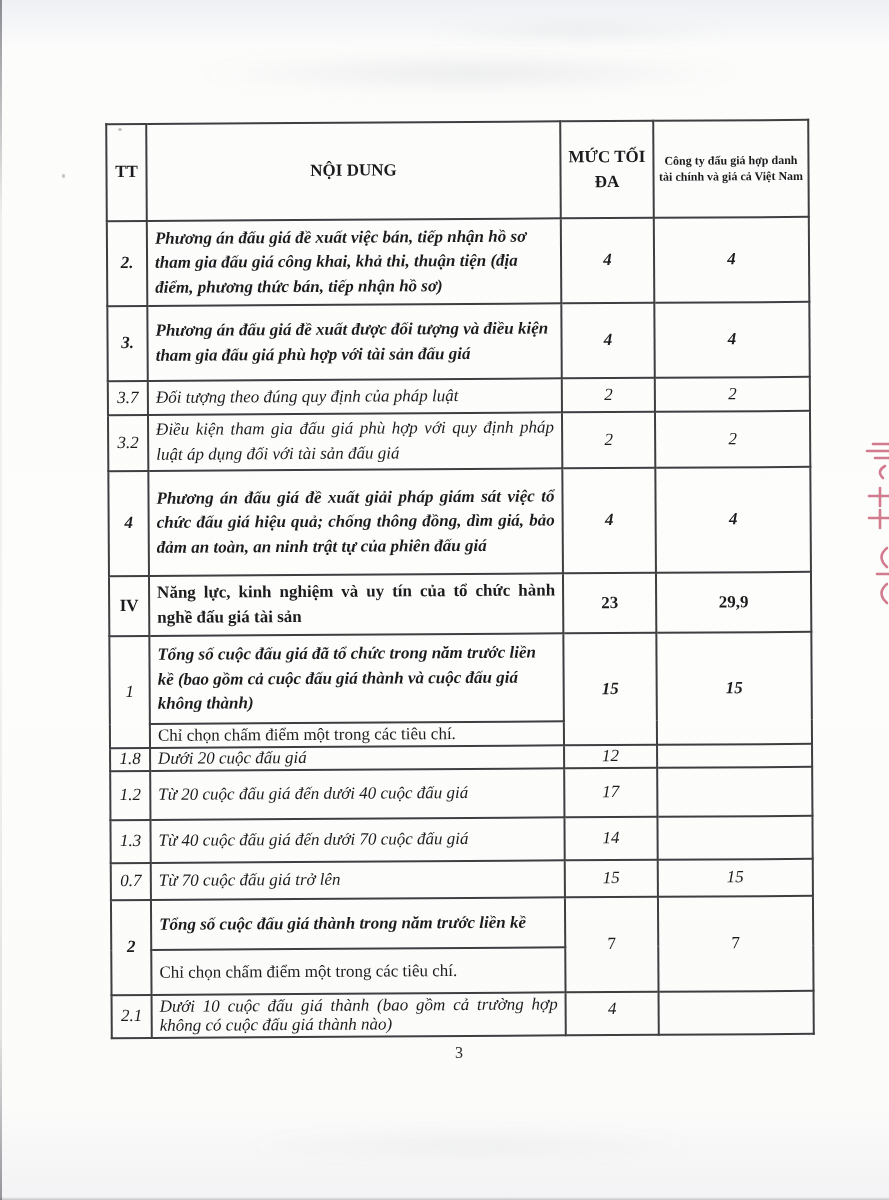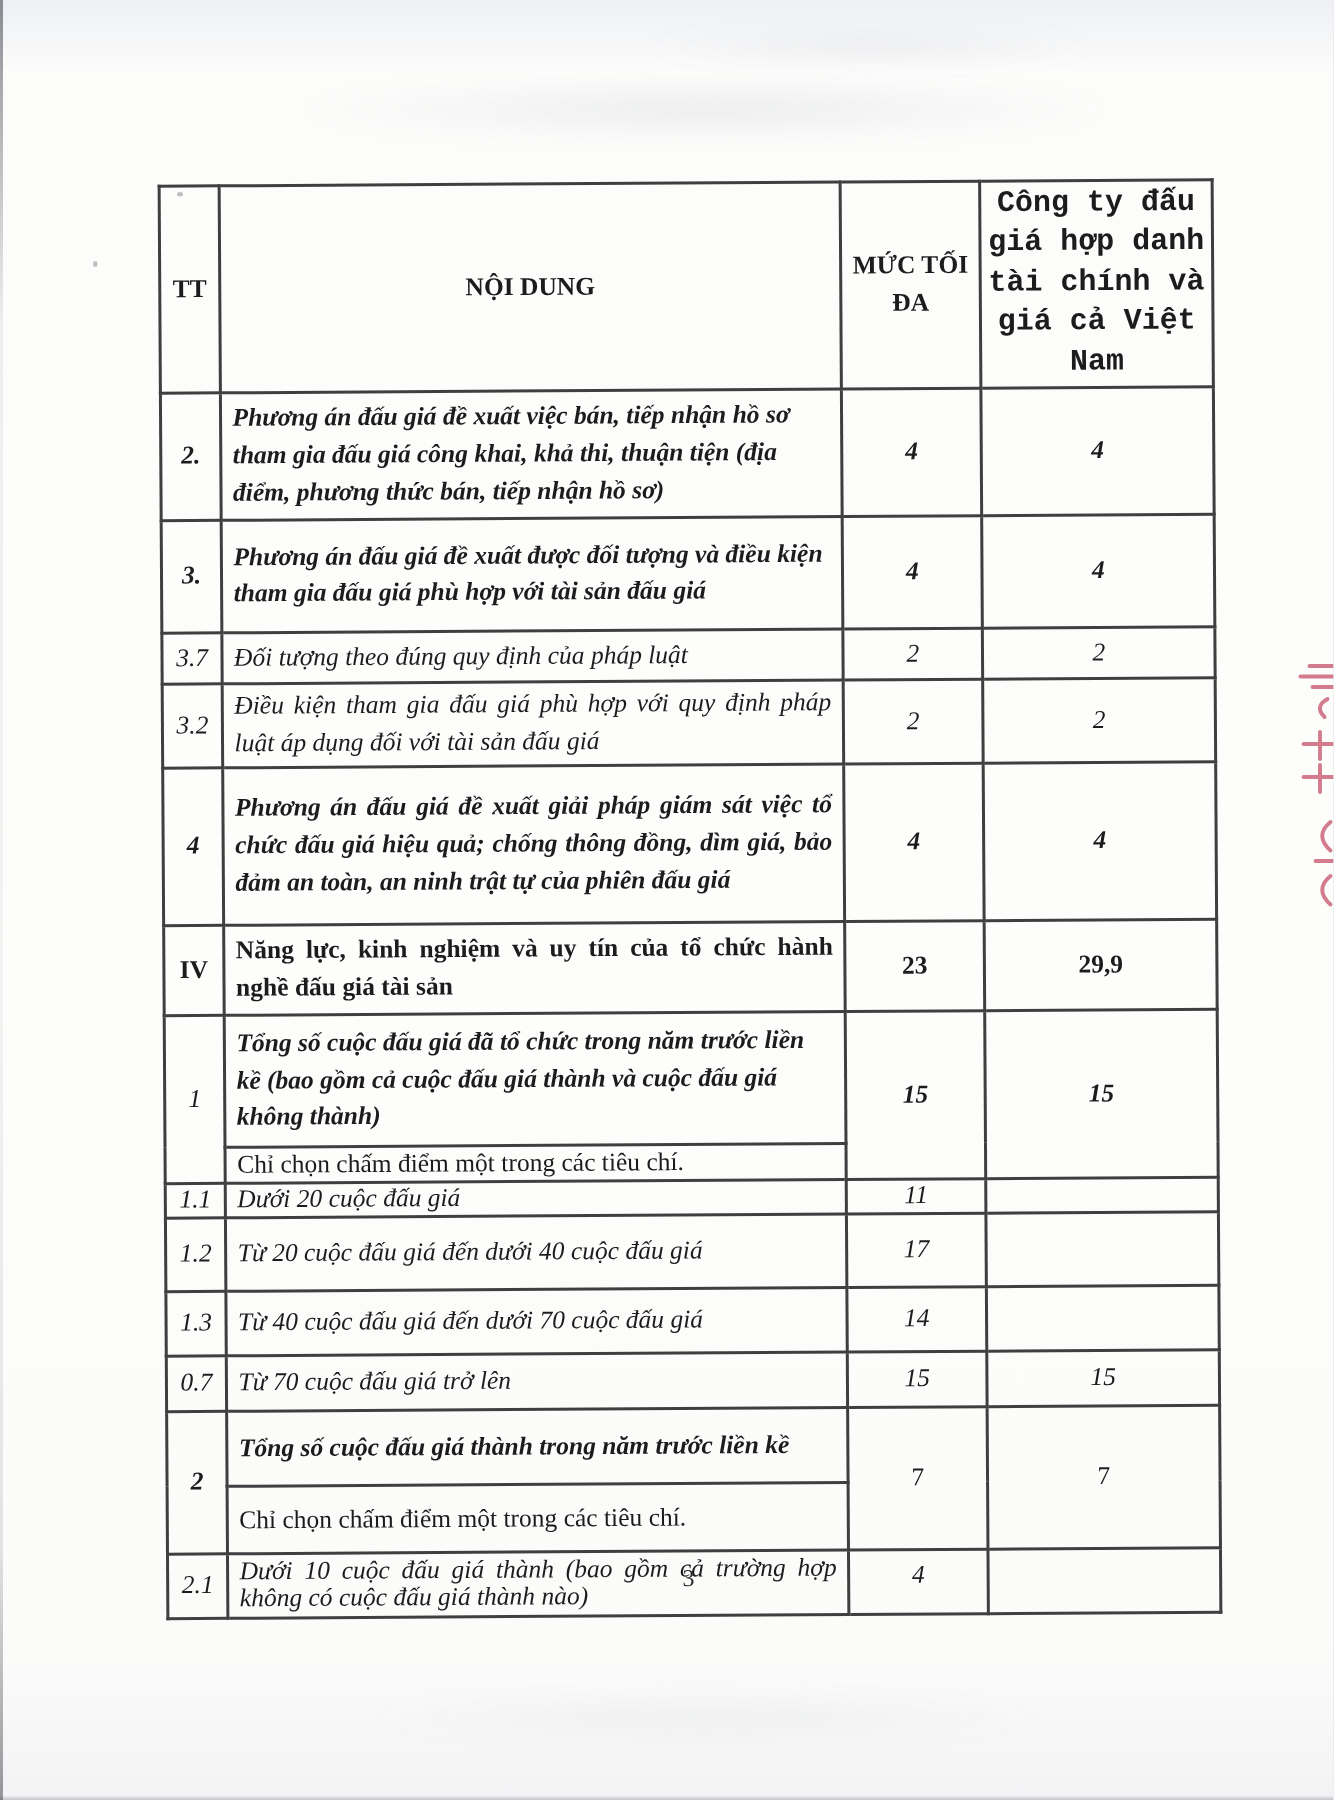--- a/index.html
+++ b/index.html
@@ -24,21 +24,21 @@
   .smudge.s2{top:18px;left:420px;width:320px;height:26px;background:radial-gradient(ellipse at center,rgba(115,120,135,.09),transparent 70%);}
   .smudge.s3{top:1128px;left:230px;width:480px;height:34px;background:radial-gradient(ellipse at center,rgba(115,120,135,.07),transparent 70%);}
   .speck{position:absolute;background:rgba(80,80,90,.35);border-radius:50%;}
 
   
   .tbl-wrap{position:absolute;left:108px;top:121px;width:702px;transform:rotate(-0.35deg);transform-origin:50% 50%;}
   table{border-collapse:collapse;table-layout:fixed;width:702px;}
   td,th{border:2px solid #3f3f42;vertical-align:middle;padding:2px 7px;
         font-size:17px;line-height:1.45;overflow:hidden;}
   th{font-weight:bold;text-align:center;padding:2px 4px;}
-  th.cong-ty{font-size:20px;line-height:1.32;font-family:Liberation Mono, monospace;}
+  th.cong-ty{font-size:12px;line-height:1.32;}
   .tt{text-align:center;padding:2px 2px;}
   .num{text-align:center;}
   .content{text-align:left;}
   .just{text-align:justify;}
   .bi{font-weight:bold;font-style:italic;}
   .it{font-style:italic;}
   .bd{font-weight:bold;}
   .note{font-style:normal;font-weight:normal;line-height:1.15;padding-top:1px;padding-bottom:1px;}
   .tight{line-height:1.1;padding-top:0;padding-bottom:0;}
 
@@ -122,23 +122,23 @@
           <td class="tt it" rowspan="2">1</td>
           <td class="content bi">Tổng số cuộc đấu giá đã tổ chức trong năm trước liền kề (bao gồm cả cuộc đấu giá thành và cuộc đấu giá không thành)</td>
           <td class="num bi" rowspan="2">15</td>
           <td class="num bi" rowspan="2">15</td>
         </tr>
         <tr style="height:24px">
           <td class="content note">Chỉ chọn chấm điểm một trong các tiêu chí.</td>
         </tr>
 
         <tr style="height:23px">
-          <td class="tt it tight">1.1</td>
+          <td class="tt it tight">1.8</td>
           <td class="content it tight">Dưới 20 cuộc đấu giá</td>
-          <td class="num it tight">11</td>
+          <td class="num it tight">12</td>
           <td class="num it tight"></td>
         </tr>
 
         <tr style="height:49px">
           <td class="tt it">1.2</td>
           <td class="content it">Từ 20 cuộc đấu giá đến dưới 40 cuộc đấu giá</td>
           <td class="num it">17</td>
           <td class="num it"></td>
         </tr>
 

